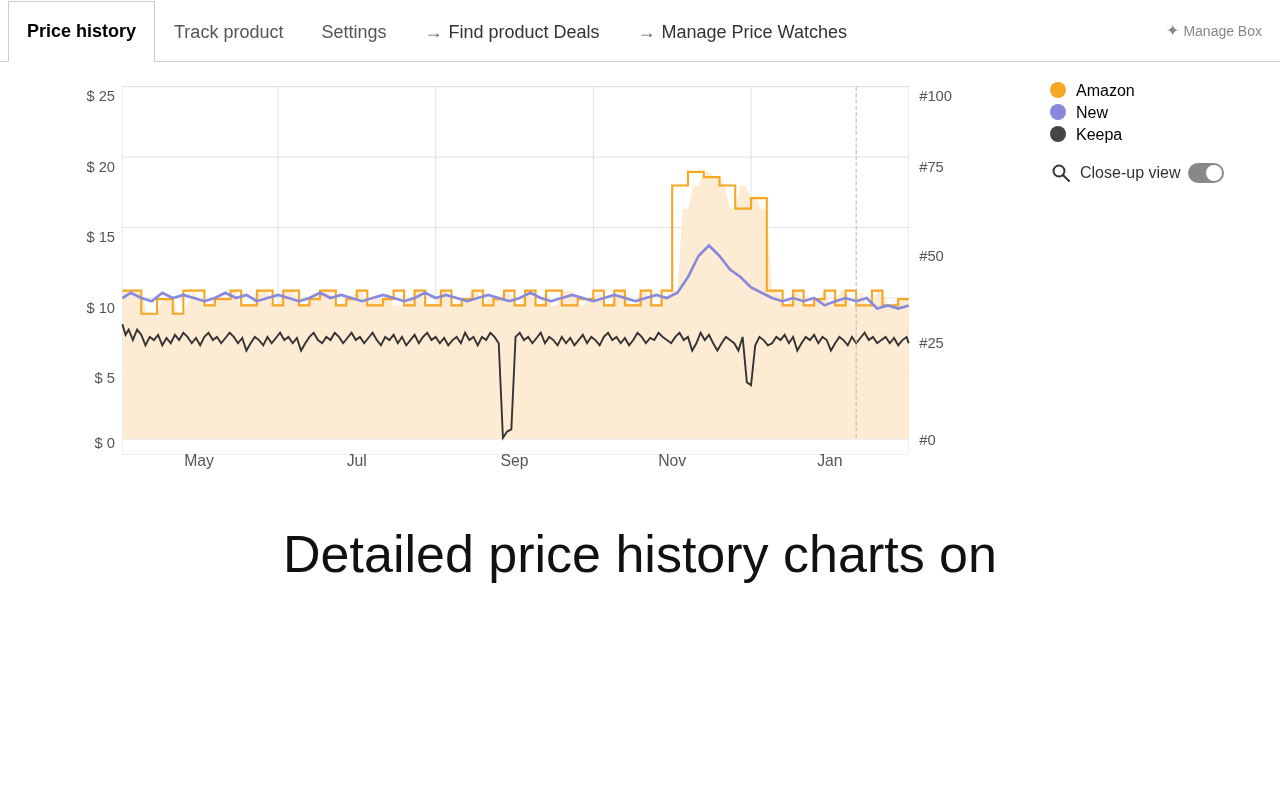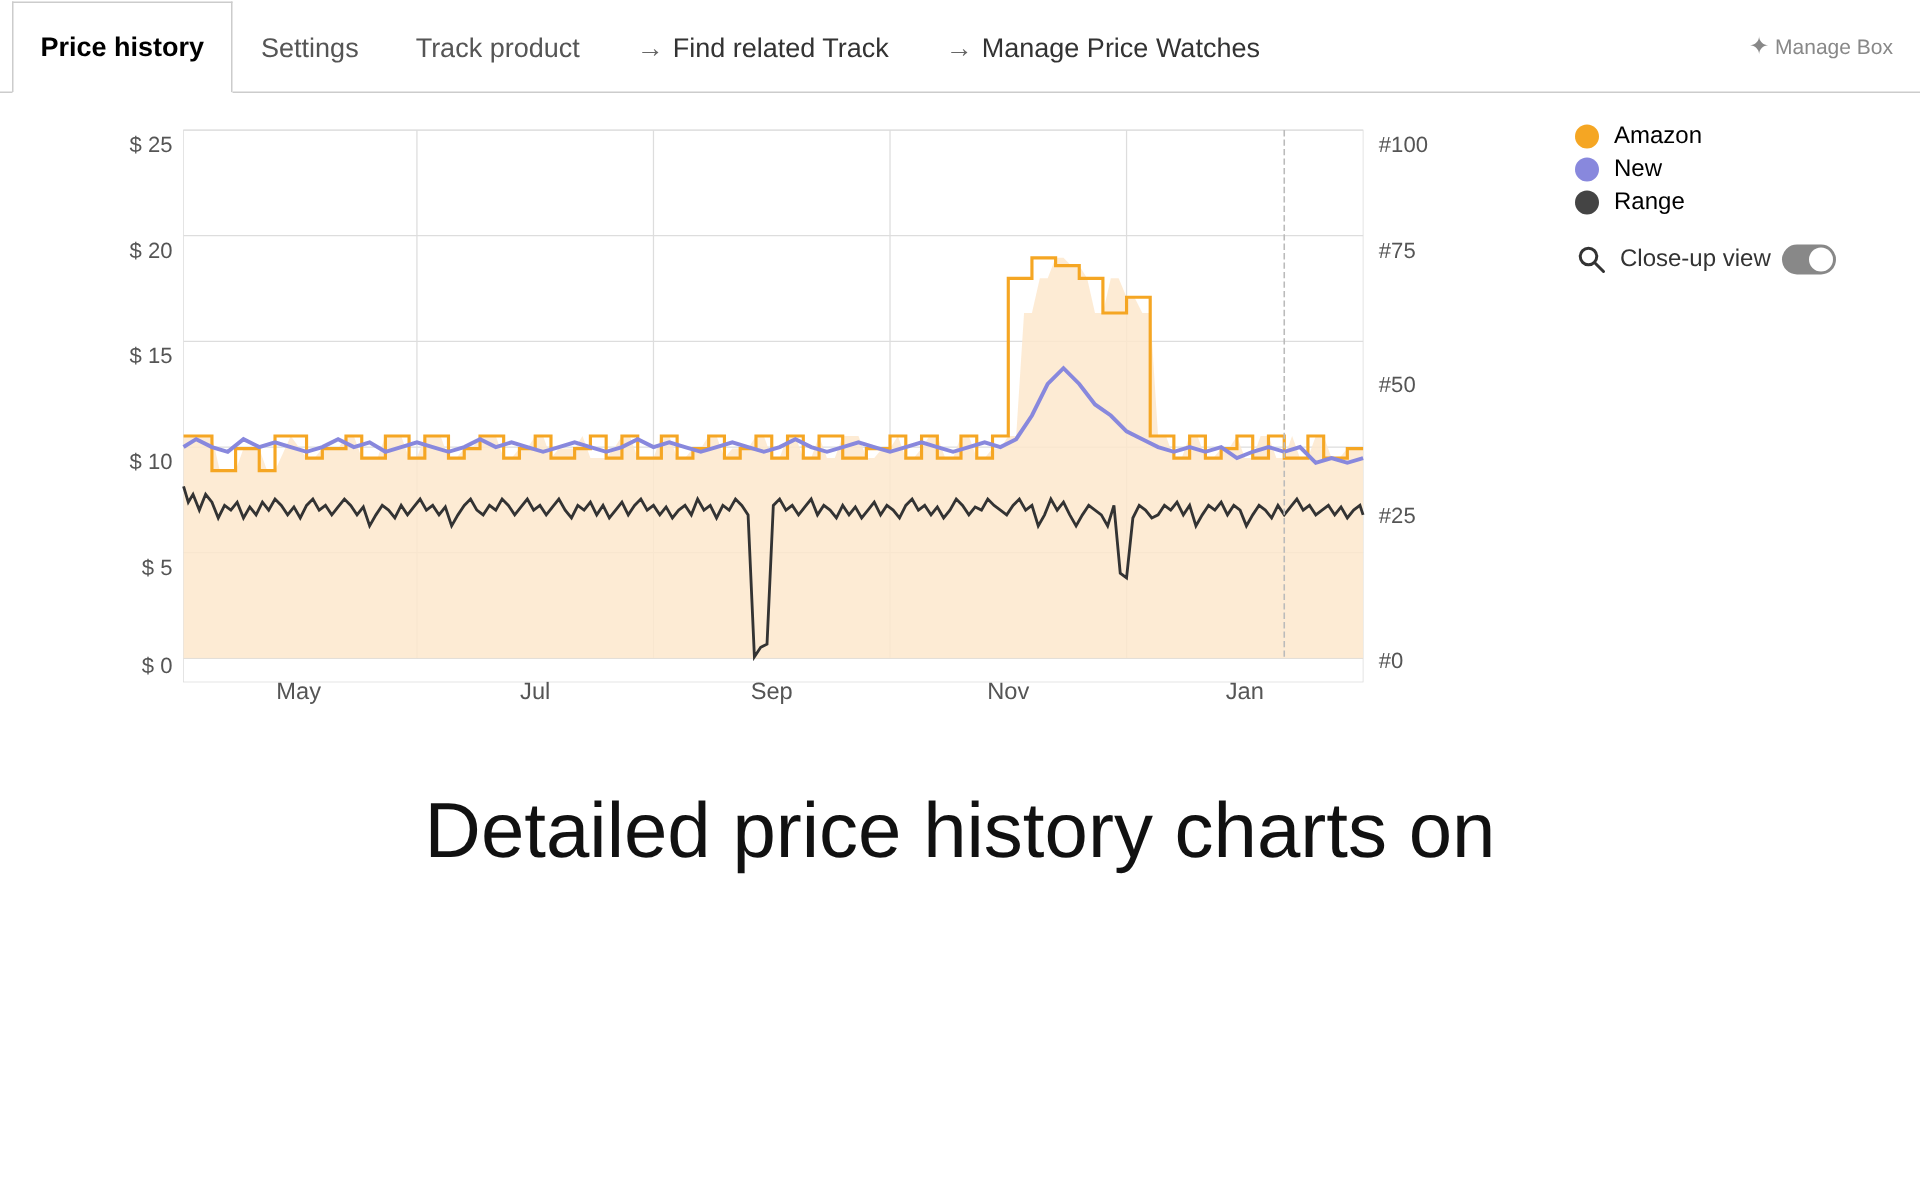--- a/index.html
+++ b/index.html
@@ -79,21 +79,21 @@
       padding-top: 10px;
       flex-shrink: 0;
     }
 
     
     .legend-items {
       margin-bottom: 18px;
     }
     .legend-item {
       display: flex;
-      align-items: center;
+      align-items: flex-start;
       font-size: 16px;
       margin-bottom: 4px;
     }
     .legend-dot {
       width: 16px;
       height: 16px;
       border-radius: 50%;
       margin-right: 10px;
       flex-shrink: 0;
     }
@@ -199,28 +199,28 @@
     }
   </style>
 </head>
 <body>
 
 <div class="tab-bar">
   <div class="tab active">
     <span>Price history</span>
   </div>
   <div class="tab inactive">
+    <span>Track product</span>
+  </div>
+  <div class="tab inactive">
     <span>Settings</span>
-  </div>
-  <div class="tab inactive">
-    <span>Track product</span>
   </div>
   <div class="tab inactive arrow">
     <span class="tab-arrow">→</span>
-    <span>Find related Track</span>
+    <span>Find product Deals</span>
   </div>
   <div class="tab inactive arrow">
     <span class="tab-arrow">→</span>
     <span>Manage Price Watches</span>
   </div>
   <div class="keepa-box">
     <span class="keepa-plus">✦</span>
     <span>Manage Box</span>
   </div>
 </div>
@@ -345,21 +345,21 @@
       <div class="legend-item">
         <div class="legend-dot amazon"></div>
         <span>Amazon</span>
       </div>
       <div class="legend-item">
         <div class="legend-dot new"></div>
         <span>New</span>
       </div>
       <div class="legend-item">
         <div class="legend-dot used"></div>
-        <span>Range</span>
+        <span>Keepa</span>
       </div>
     </div>
 
     <div class="legend-control">
       <div class="legend-icon">
         <svg width="20" height="20" viewBox="0 0 20 20" fill="none" xmlns="http://www.w3.org/2000/svg">
           <circle cx="8" cy="8" r="5.5" stroke="#333" stroke-width="2"></circle>
           <line x1="12.5" y1="12.5" x2="18" y2="18" stroke="#333" stroke-width="2" stroke-linecap="round"></line>
         </svg>
       </div>

